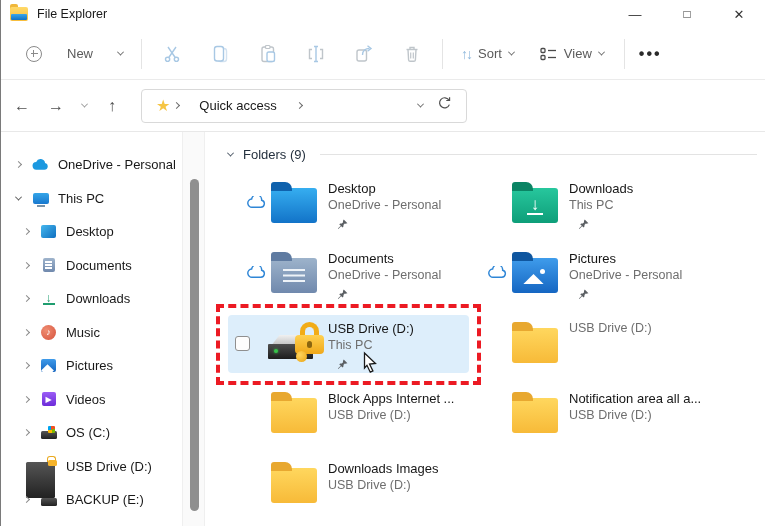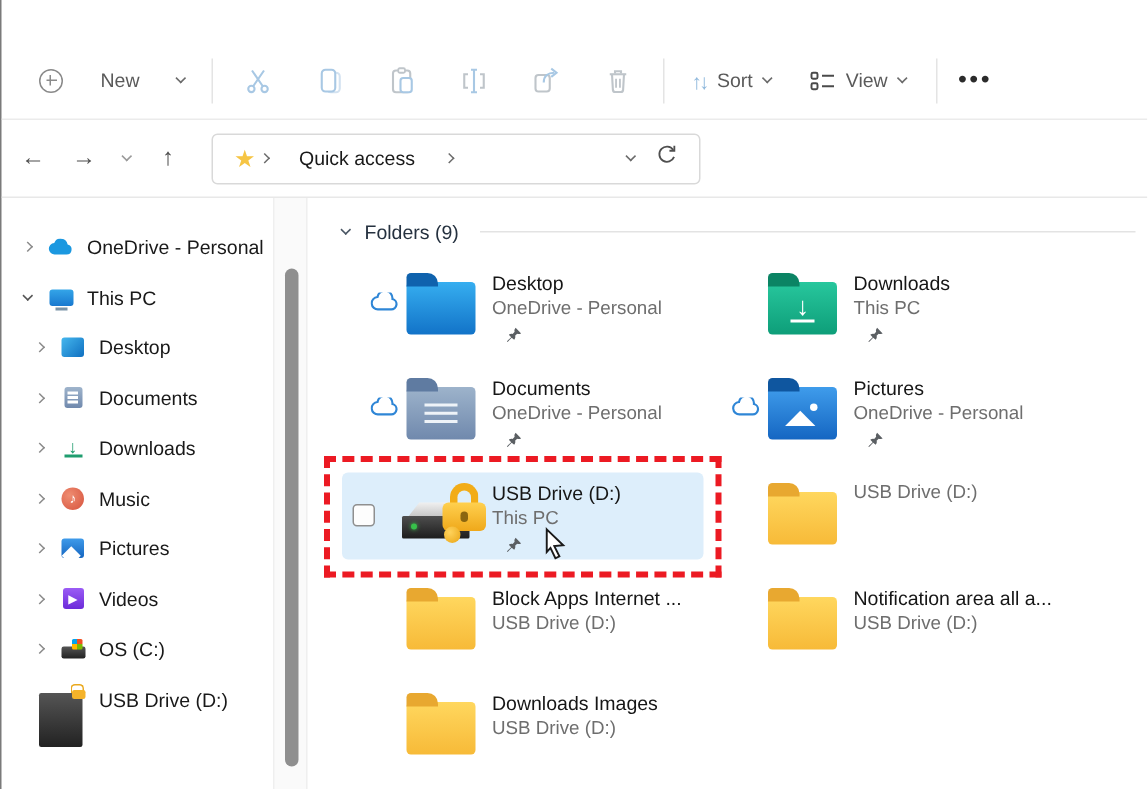--- a/index.html
+++ b/index.html
@@ -125,20 +125,33 @@
   .lock-body::after { content:""; position:absolute; left:12px; top:6px; width:5px; height:7px; background:#8a6510; border-radius:2.5px; }
   .lock-knob { position:absolute; left:1px; top:29px; width:11px; height:11px; border-radius:50%; background:radial-gradient(circle at 35% 35%,#ffd35c,#e9a414); }
 
   .cursor-svg { position:absolute; left:131px; top:36px; }
 </style>
 </head>
 <body>
 
 <div class="window">
 
+  <div class="titlebar">
+    <span class="app-ico">
+        <span class="tab"></span>
+        <span class="back"></span>
+        <span class="front"></span>
+      </span>
+    <span class="title-text">File Explorer</span>
+    <div class="win-controls">
+      <span class="wc">—</span>
+      <span class="wc max">□</span>
+      <span class="wc">✕</span>
+    </div>
+  </div>
 
   <div class="toolbar">
     <div class="tb-new">
       <span class="plus-circle"></span>
       <span>New</span>
       <span class="chv down small"></span>
     </div>
     <div class="tb-sep" style="margin-left:18px"></div>
     <div class="tb-ic" style="margin-left:6px">
       <svg width="20" height="20" viewBox="0 0 20 20">
@@ -310,20 +323,29 @@
         </span>
       <span class="sb-label">OS (C:)</span>
     </div>
     <div class="sb-item lvl1">
       <span class="sb-chv"></span>
       <span class="sb-ico">
           <span class="i-drive lock"></span>
         </span>
       <span class="sb-label">USB Drive (D:)</span>
     </div>
+    <div class="sb-item lvl1">
+      <span class="sb-chv">
+          <span class="chv right small" style="border-color:#8a8a8a"></span>
+        </span>
+      <span class="sb-ico">
+          <span class="i-drive"></span>
+        </span>
+      <span class="sb-label">BACKUP (E:)</span>
+    </div>
   </div>
 
   <div class="vscroll">
     <div class="vthumb"></div>
   </div>
 
   <div class="main">
     <div class="folders-header">
       <span class="chv down small"></span>
       <span>Folders (9)</span>

